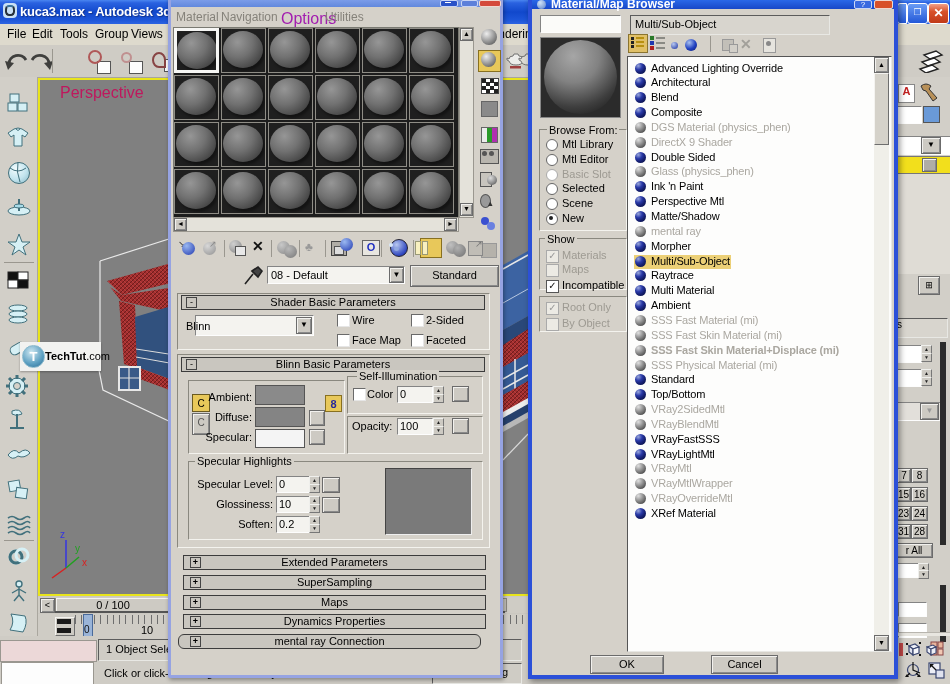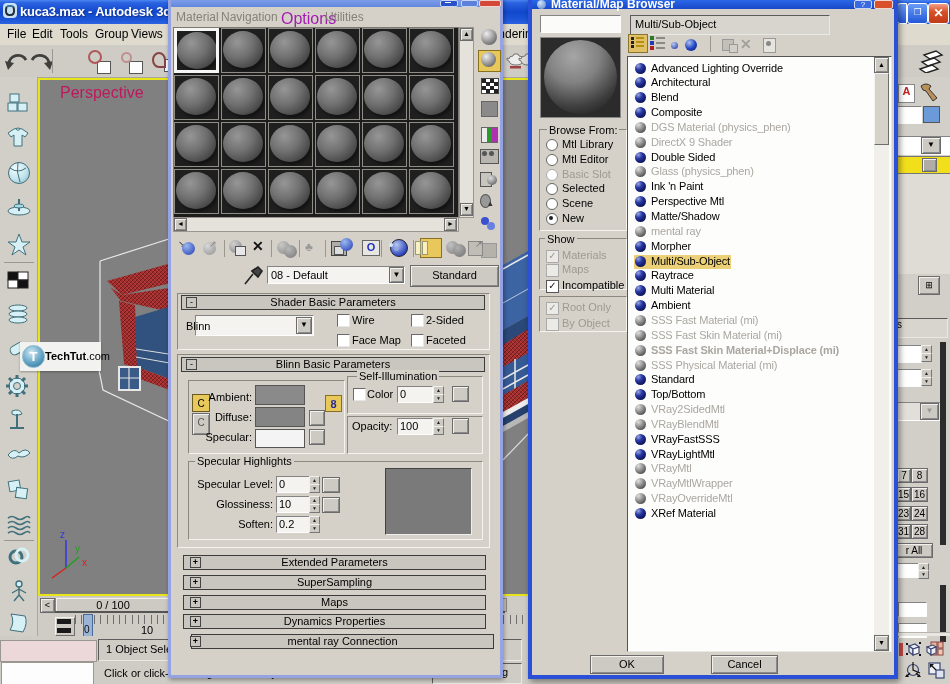--- a/index.html
+++ b/index.html
@@ -567,21 +567,21 @@
 <div class="abs" style="left:385px;top:468px;width:85px;height:65px;background:#7a7a7a;border:1px solid #444;border-bottom-color:#eee;border-right-color:#eee;"></div>
 
 <div class="abs rolhdr" style="left:183px;top:555px;width:301px;height:13px;line-height:13px;">Extended Parameters</div>
 <div class="abs" style="left:190px;top:557px;width:9px;height:9px;border:1px solid #444;background:#c9c6bf;font-size:9px;line-height:8px;text-align:center;font-weight:bold;">+</div>
 <div class="abs rolhdr" style="left:183px;top:575px;width:301px;height:13px;line-height:13px;">SuperSampling</div>
 <div class="abs" style="left:190px;top:577px;width:9px;height:9px;border:1px solid #444;background:#c9c6bf;font-size:9px;line-height:8px;text-align:center;font-weight:bold;">+</div>
 <div class="abs rolhdr" style="left:183px;top:595px;width:301px;height:13px;line-height:13px;">Maps</div>
 <div class="abs" style="left:190px;top:597px;width:9px;height:9px;border:1px solid #444;background:#c9c6bf;font-size:9px;line-height:8px;text-align:center;font-weight:bold;">+</div>
 <div class="abs rolhdr" style="left:183px;top:614px;width:301px;height:13px;line-height:13px;">Dynamics Properties</div>
 <div class="abs" style="left:190px;top:616px;width:9px;height:9px;border:1px solid #444;background:#c9c6bf;font-size:9px;line-height:8px;text-align:center;font-weight:bold;">+</div>
-<div class="abs rolhdr" style="left:191px;top:634px;width:301px;height:13px;line-height:13px;">mental ray Connection</div>
+<div class="abs rolhdr" style="left:178px;top:634px;width:301px;height:13px;line-height:13px;border-radius:6px;">mental ray Connection</div>
 <div class="abs" style="left:190px;top:636px;width:9px;height:9px;border:1px solid #444;background:#c9c6bf;font-size:9px;line-height:8px;text-align:center;font-weight:bold;">+</div>
 
 <div class="abs" style="left:528px;top:-5px;width:362px;height:676px;background:#d5d1c9;border:4px solid #2b50d8;box-shadow:2px 3px 6px rgba(0,0,0,.4);"></div>
 <div class="abs" style="left:532px;top:0px;width:362px;height:9px;background:linear-gradient(180deg,#2a68e8,#1848c8);"></div>
 <div class="abs" style="left:537px;top:0px;width:9px;height:9px;border-radius:50%;background:radial-gradient(circle at 35% 30%,#cfe2f8,#5a80c8);"></div>
 <div class="abs txt" style="left:551px;top:-3px;font-size:12px;font-weight:bold;color:#fff;">Material/Map Browser</div>
 <div class="abs" style="left:854px;top:0px;width:16px;height:7px;background:#3a6ae0;border:1px solid #cdd8f4;border-radius:2px;color:#fff;font-size:8px;line-height:7px;text-align:center;">?</div>
 <div class="abs" style="left:874px;top:0px;width:17px;height:7px;background:#d8512a;border:1px solid #f0d8d0;border-radius:2px;"></div>
 
 <div class="abs sunk" style="left:540px;top:15px;width:79px;height:16px;background:#fbfbf9;"></div>

